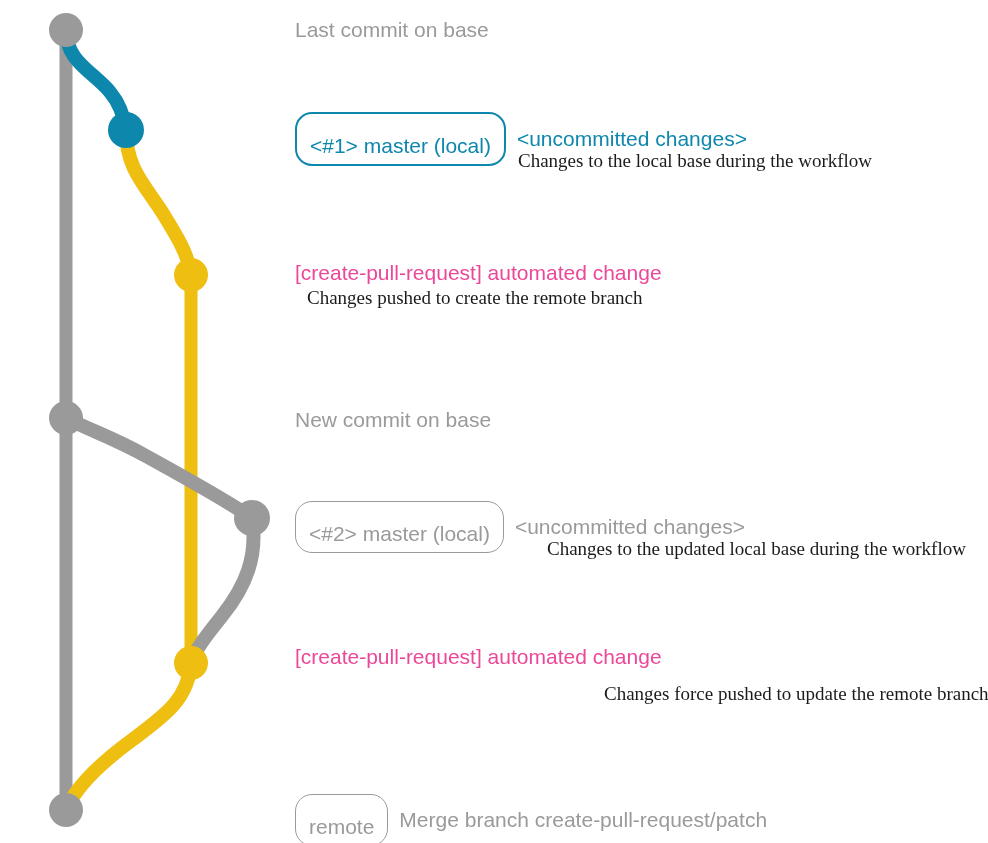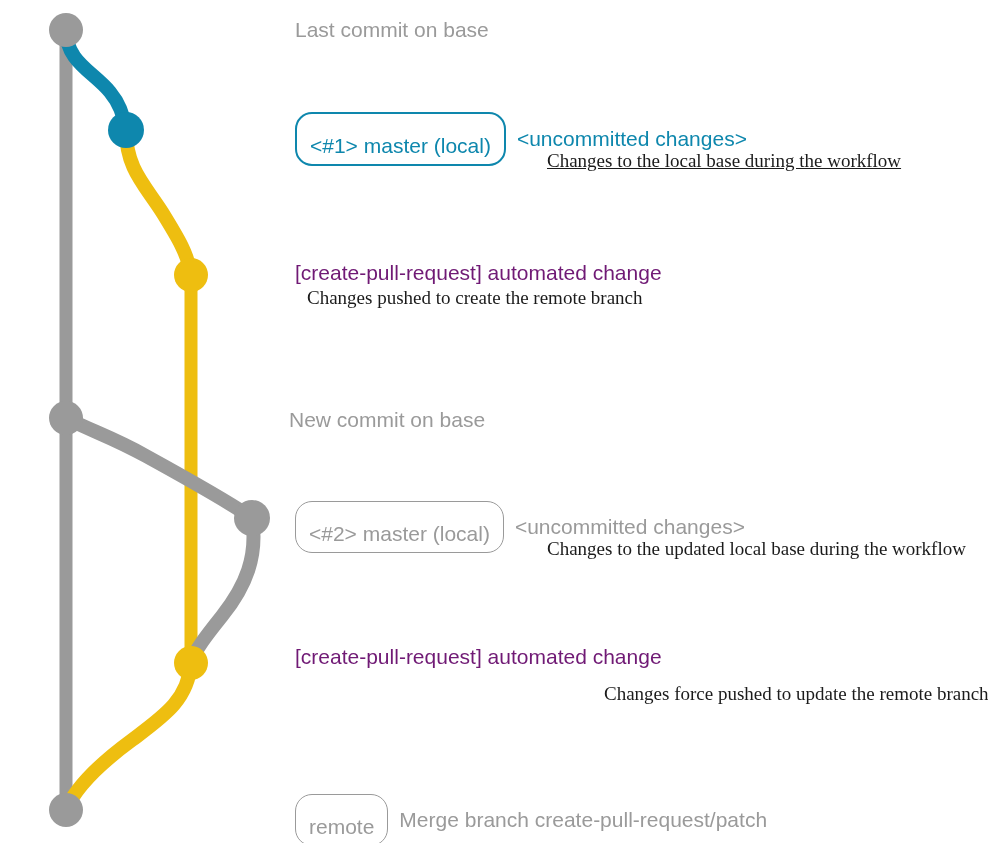--- a/index.html
+++ b/index.html
@@ -32,21 +32,21 @@
     position: absolute;
   }
   .headline {
     font-family: "Liberation Sans", sans-serif;
     font-size: 21px;
     line-height: 24px;
     white-space: nowrap;
   }
   .headline.gray   { color: #9a9a9a; }
   .headline.teal   { color: #0e87ad; }
-  .headline.yellow { color: #701a75; }
+  .headline.yellow { color: #ec4899; }
   .desc {
     font-family: "Liberation Serif", serif;
     font-size: 19px;
     line-height: 22px;
     color: #1b1b1b;
     white-space: nowrap;
   }
   .pill {
     display: inline-block;
     box-sizing: border-box;
@@ -109,28 +109,28 @@
   <div class="row" style="left:259px; top:18px;">
     <div class="headline gray">Last commit on base</div>
   </div>
 
   <div class="row" style="left:259px; top:112px;">
     <div class="inline-wrap">
       <span class="pill teal">&lt;#1&gt; master (local)</span>
       <span class="headline teal">&lt;uncommitted changes&gt;</span>
     </div>
   </div>
-  <div class="row desc" style="left:511px; top:150px;text-decoration:underline;">Changes to the local base during the workflow</div>
+  <div class="row desc" style="left:482px; top:150px;">Changes to the local base during the workflow</div>
 
   <div class="row" style="left:259px; top:261px;">
     <div class="headline yellow">[create-pull-request] automated change</div>
   </div>
   <div class="row desc" style="left:271px; top:287px;">Changes pushed to create the remote branch</div>
 
-  <div class="row" style="left:253px; top:408px;">
+  <div class="row" style="left:259px; top:408px;">
     <div class="headline gray">New commit on base</div>
   </div>
 
   <div class="row" style="left:259px; top:501px;">
     <div class="inline-wrap">
       <span class="pill gray thin">&lt;#2&gt; master (local)</span>
       <span class="headline gray">&lt;uncommitted changes&gt;</span>
     </div>
   </div>
   <div class="row desc" style="left:511px; top:538px;">Changes to the updated local base during the workflow</div>

